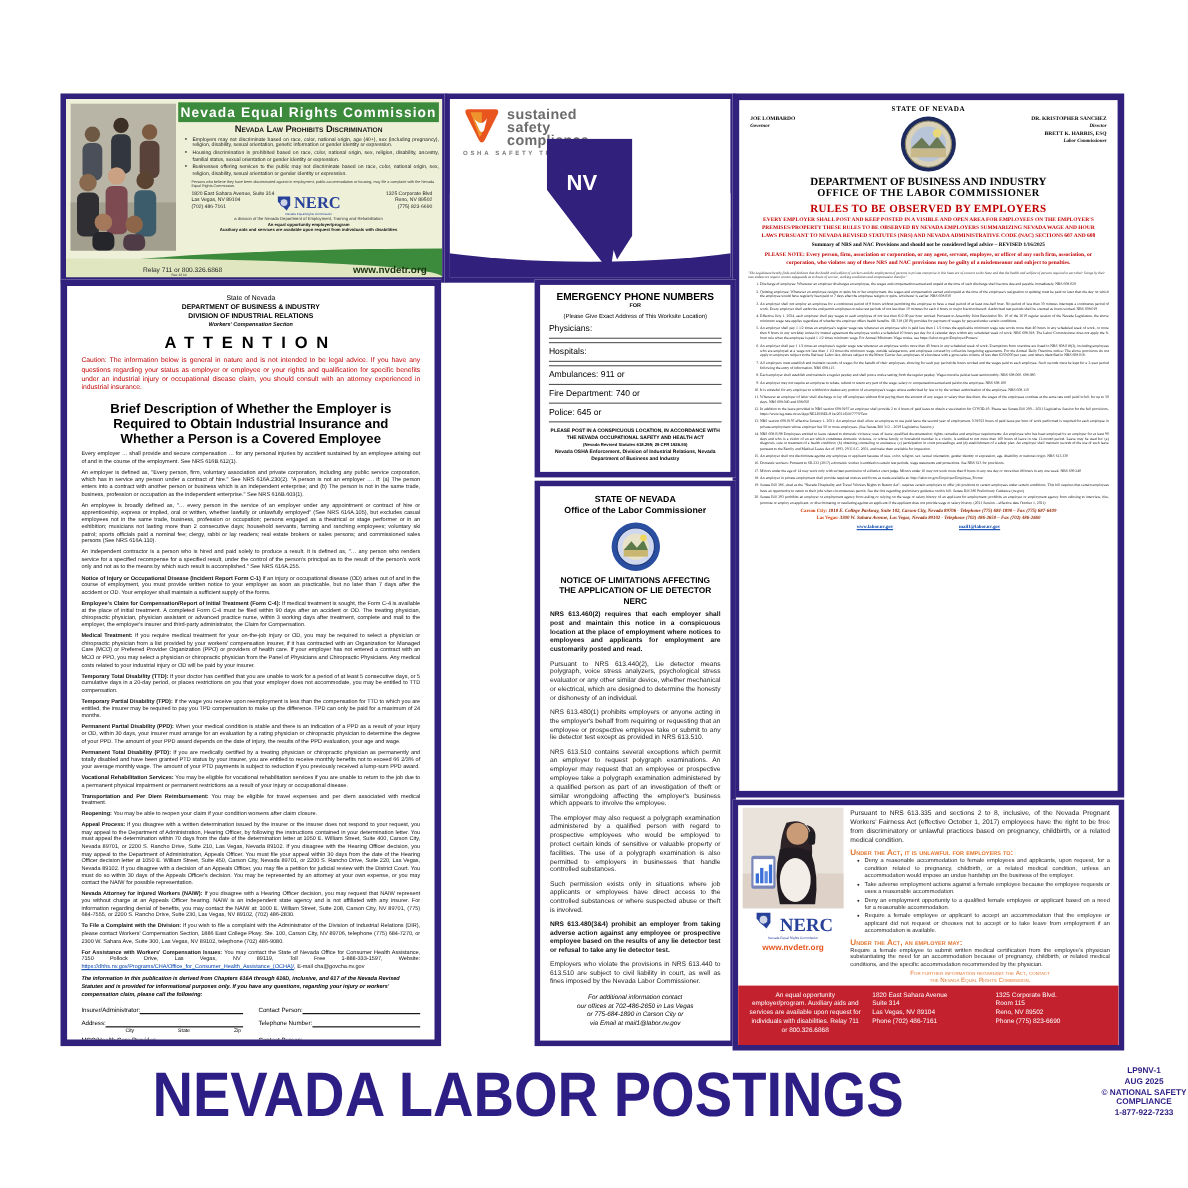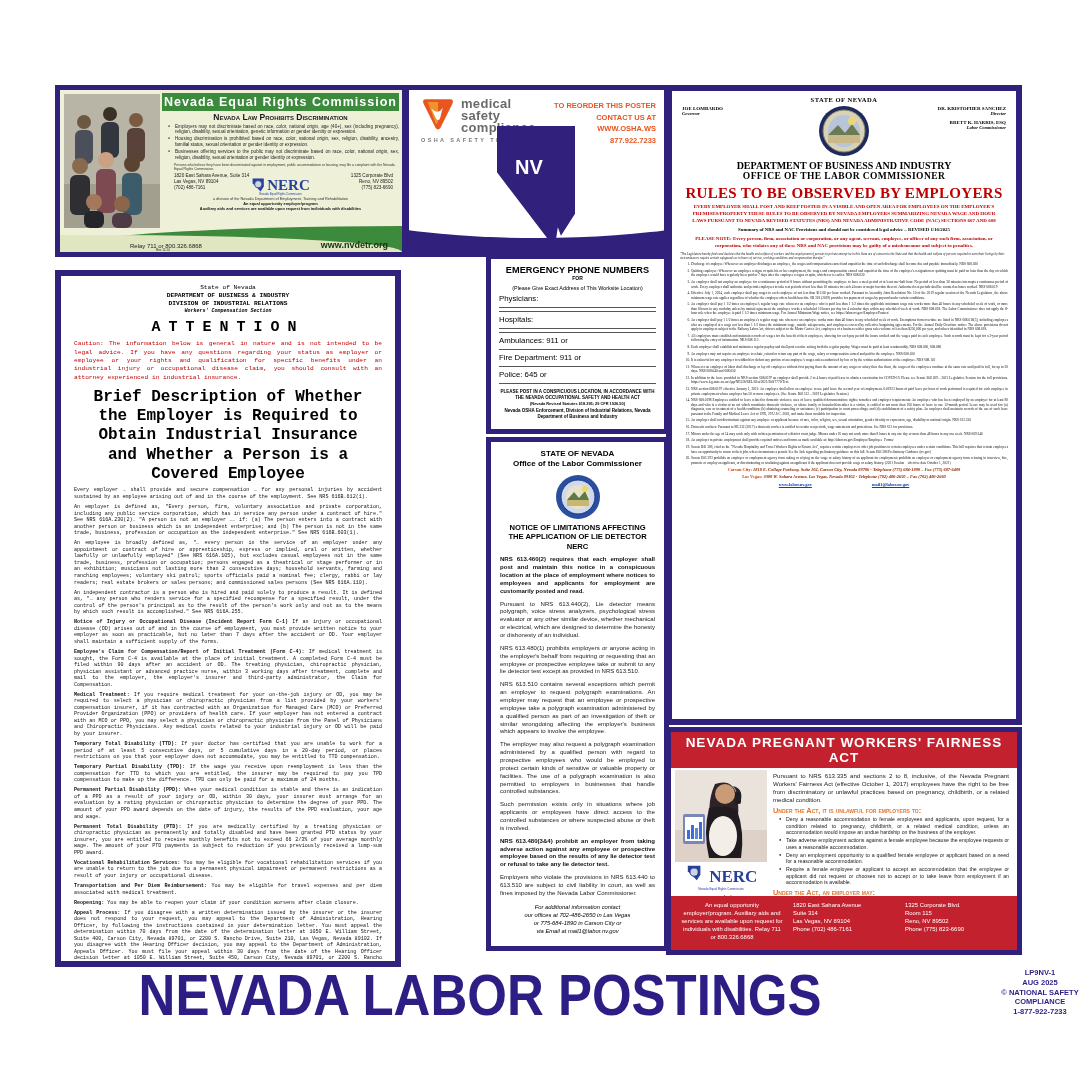--- a/index.html
+++ b/index.html
@@ -39,39 +39,39 @@
   
   #p-rules{left:666px;top:85px;width:356px;height:640px;font-family:"Liberation Serif",serif;padding:5px 8px;}
   .r-head{position:relative;height:62px;}
   .r-state{text-align:center;font-size:6.5px;font-weight:bold;letter-spacing:.5px;}
   .r-gov{position:absolute;left:2px;top:10px;font-size:5px;font-weight:bold;}
   .r-dir{position:absolute;right:2px;top:10px;font-size:5px;font-weight:bold;text-align:right;}
   .r-t{font-style:italic;font-weight:bold;font-size:4.5px;}
   .r-seal{position:absolute;left:50%;top:9px;transform:translateX(-50%);}
   .r-dept{text-align:center;font-size:10px;font-weight:bold;margin-top:2px;}
   .r-office{text-align:center;font-size:9.5px;font-weight:bold;letter-spacing:.4px;}
-  .r-rules{text-align:center;color:#c00000;font-size:15px;font-weight:bold;margin-top:4px;letter-spacing:.3px;}
+  .r-rules{text-align:center;color:#c00000;font-size:10px;font-weight:bold;margin-top:4px;letter-spacing:.3px;}
   .r-subhead{color:#c00000;font-weight:bold;font-size:5px;text-align:center;margin:2px 6px 0;line-height:1.35;}
   .r-summary{text-align:center;font-size:4.8px;font-weight:bold;margin-top:3px;}
   .r-note{color:#c00000;font-weight:bold;font-size:5px;text-align:center;margin:3px 10px 0;line-height:1.4;}
   .r-quote{font-style:italic;font-size:3.2px;margin:3px 0 0;line-height:1.25;color:#222;}
   .r-items{margin:2px 0 0;padding-left:11px;font-size:3.45px;line-height:1.3;color:#111;}
   .r-items li{margin-bottom:2.2px;text-align:justify;}
   .r-contact{text-align:center;color:#8b2500;font-size:4.4px;font-weight:bold;font-style:italic;line-height:1.5;margin-top:2px;}
   .r-contact .city{color:#d03a00;font-style:normal;}
   .r-links{display:flex;justify-content:center;gap:60px;margin-top:1px;}
   .r-links a{color:#0645ad;font-size:4.4px;font-weight:bold;text-decoration:underline;}
   
-  #p-wc{left:55px;top:270px;width:346px;height:697px;font-family:Liberation Mono, monospace;padding:8px 13px;}
+  #p-wc{left:55px;top:254px;width:346px;height:697px;font-family:Liberation Sans, sans-serif;padding:8px 13px;}
   .wc-h0{text-align:center;font-size:6.2px;font-weight:bold;line-height:1.3;}
   .wc-h0 .s{font-weight:normal;}
   .wc-sec{text-align:center;font-size:5px;font-weight:bold;font-style:italic;}
   .wc-att{text-align:center;font-size:15px;letter-spacing:8px;margin:5px 0 4px;font-weight:600;}
   .wc-caution{color:#c00000;font-size:6.2px;line-height:1.35;text-align:justify;}
-  .wc-h1{text-align:center;font-size:16px;font-weight:bold;line-height:1.2;margin:6px 8px 3px;}
+  .wc-h1{text-align:center;font-size:12px;font-weight:bold;line-height:1.2;margin:6px 8px 3px;}
   .wc-p{font-size:5.05px;line-height:1.3;margin-top:3.5px;color:#111;}
   .wc-p b{font-weight:bold;}
   .wc-note{font-size:5px;font-style:italic;font-weight:bold;margin-top:5px;line-height:1.35;}
   .wc-form{margin-top:6px;font-size:5.6px;}
   .wc-row{display:flex;gap:14px;margin-top:5px;}
   .wc-cell{display:flex;flex:1;align-items:flex-end;}
   .wc-cell .lbl{white-space:nowrap;}
   .fill{flex:1;border-bottom:.5px solid #000;height:7px;}
   .wc-csz{display:flex;gap:40px;font-size:4.6px;margin:0 0 0 40px;}
   .wc-rev{text-align:right;font-size:3.6px;margin-top:2px;}
@@ -182,32 +182,26 @@
 </div>
 
 <div class="panel" id="p-reorder">
   <div class="nsc-row">
     <svg width="34" height="34" viewBox="0 0 100 100">
       <path d="M14 4 L86 4 Q98 4 92 18 L58 86 Q50 100 42 86 L8 18 Q2 4 14 4 Z" fill="#e8551f"></path>
       <path d="M20 12 L50 12 L50 70 L44 78 Z" fill="#f0a030" opacity="0.85"></path>
       <path d="M30 30 Q50 52 64 28 L56 60 Q50 70 44 60 Z" fill="#fff"></path>
     </svg>
     <div class="nsc-text">
-      <div>medical</div>
+      <div>sustained</div>
       <div>safety</div>
       <div>compliance</div>
     </div>
   </div>
   <div class="nsc-sub">OSHA SAFETY TRAINING</div>
-  <div class="reorder-lines">
-    <div>TO REORDER THIS POSTER</div>
-    <div>CONTACT US AT</div>
-    <div>WWW.OSHA.WS</div>
-    <div>877.922.7233</div>
-  </div>
   <div class="reorder-band"></div>
   <div class="reorder-curve"></div>
   <div class="nv-shape"></div>
   <div class="nv-label">NV</div>
 </div>
 
 <div class="panel" id="p-rules">
   <div class="r-head">
     <div class="r-state">STATE OF NEVADA</div>
     <div class="r-gov">
@@ -358,21 +352,21 @@
   <div class="em-for">FOR</div>
   <div class="em-note">(Please Give Exact Address of This Worksite Location)</div>
   <div class="em-field">Physicians:</div>
   <div class="em-line"></div>
     <div class="em-line2"></div>
   <div class="em-field">Hospitals:</div>
   <div class="em-line"></div>
     <div class="em-line2"></div>
   <div class="em-field">Ambulances: 911 or</div>
   <div class="em-line"></div>
-  <div class="em-field">Fire Department: 911 or</div>
+  <div class="em-field">Fire Department: 740 or</div>
   <div class="em-line"></div>
   <div class="em-field">Police: 645 or</div>
   <div class="em-line"></div>
   <div class="em-post">PLEASE POST IN A CONSPICUOUS LOCATION, IN ACCORDANCE WITH THE NEVADA OCCUPATIONAL SAFETY AND HEALTH ACT</div>
   <div class="em-post-s">(Nevada Revised Statutes 618.295; 29 CFR 1926.50)</div>
   <div class="em-agency">Nevada OSHA Enforcement, Division of Industrial Relations, Nevada Department of Business and Industry</div>
 </div>
 
 <div class="panel" id="p-lie">
   <div class="lie-state">
@@ -403,21 +397,20 @@
   <div class="lie-p jt">Employers who violate the provisions in NRS 613.440 to 613.510 are subject to civil liability in court, as well as fines imposed by the Nevada Labor Commissioner.</div>
   <div class="lie-contact">
     <div>For additional information contact</div>
     <div>our offices at 702-486-2650 in Las Vegas</div>
     <div>or 775-684-1890 in Carson City or</div>
     <div>via Email at mail1@labor.nv.gov</div>
   </div>
 </div>
 
 <div class="panel" id="p-pw">
-  <div class="pw-head">NEVADA PREGNANT WORKERS' FAIRNESS ACT</div>
   <div class="pw-body">
     <svg class="pw-photo" viewBox="0 0 92 92" preserveAspectRatio="none">
       <rect width="92" height="92" fill="#e9e3dc"></rect>
       <rect y="60" width="92" height="32" fill="#ded2c8"></rect>
       <path d="M40 14 Q58 8 62 26 Q66 48 58 60 L38 60 Q30 36 40 14Z" fill="#2e2428"></path>
       <circle cx="50" cy="24" r="10" fill="#c99b77"></circle>
       <path d="M58 16 Q64 22 60 32 L66 30 Q68 18 58 16Z" fill="#2e2428"></path>
       <rect x="60" y="22" width="6" height="12" rx="2" fill="#1d1d22"></rect>
       <path d="M34 38 Q28 62 34 88 L66 88 Q70 62 62 40 Q50 34 34 38Z" fill="#1f1b20"></path>
       <ellipse cx="48" cy="66" rx="14" ry="20" fill="#f3efe8"></ellipse>

